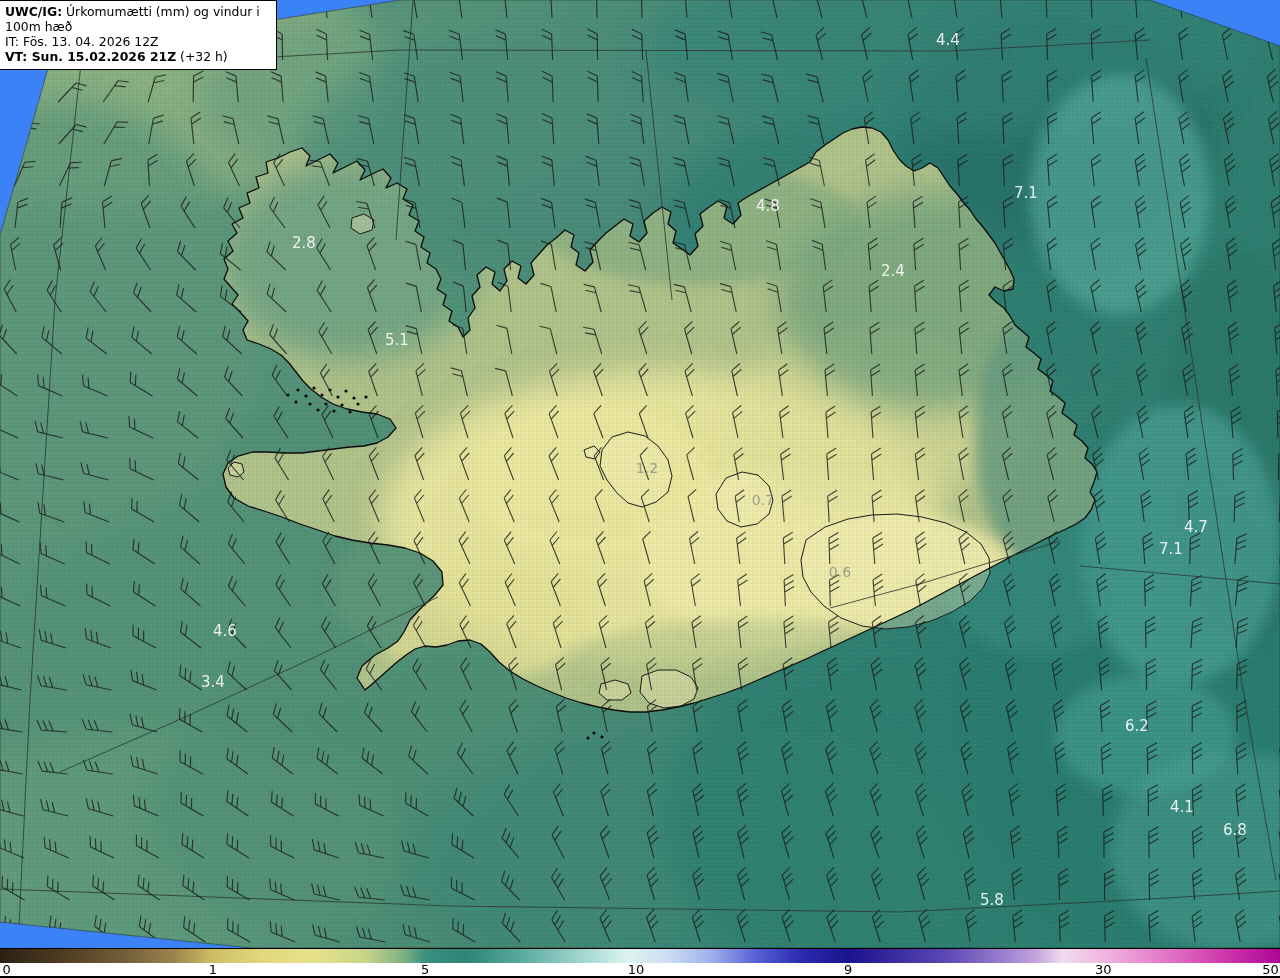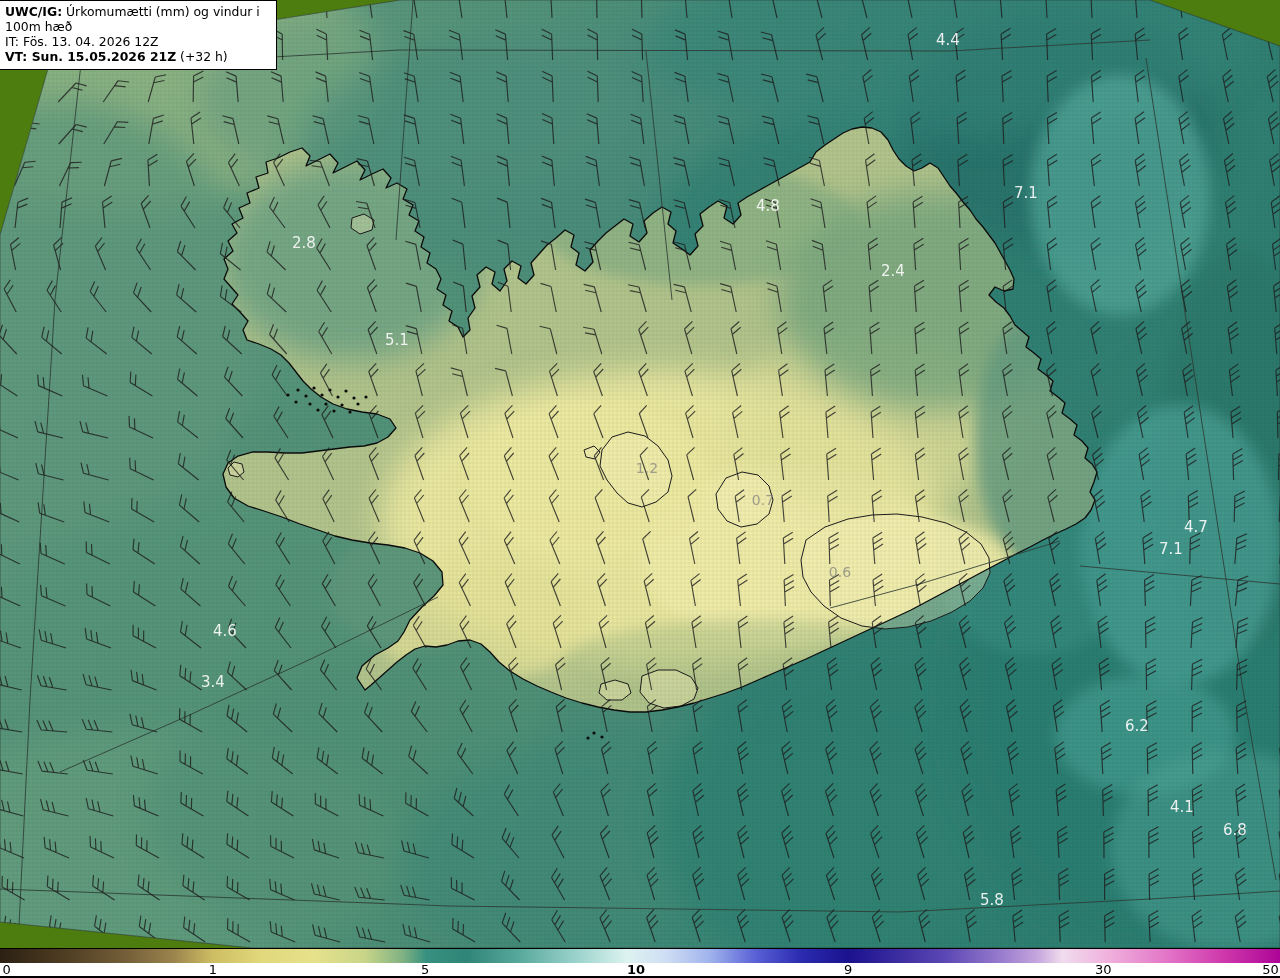--- a/index.html
+++ b/index.html
@@ -1,16 +1,16 @@
 <!DOCTYPE html>
 <html><head>
 <meta charset="utf-8">
 <style>
   html,body{margin:0;padding:0;background:#e8e8e8;}
-  #stage{position:relative;width:1280px;height:978px;background:#4d7c0f;overflow:hidden;
+  #stage{position:relative;width:1280px;height:978px;background:#3b82f6;overflow:hidden;
          font-family:"DejaVu Sans","Liberation Sans",sans-serif;}
   #map-svg{position:absolute;left:0;top:0;z-index:1;}
   #texture{position:absolute;left:0;top:0;width:1280px;height:948px;z-index:2;pointer-events:none;
     background-image:
       repeating-linear-gradient(0deg, rgba(0,0,0,.028) 0 2px, transparent 2px 4px),
       repeating-linear-gradient(90deg, rgba(20,30,20,.028) 0 2px, transparent 2px 4px);
     clip-path:polygon(52px 55px,400px 0px,1150px 0px,1280px 46px,1280px 948px,252px 948px,0px 922px,0px 235px);}
   .titlebox{position:absolute;left:0;top:0;z-index:5;width:266px;background:#ffffff;
     border-right:1px solid #000;border-bottom:1px solid #000;border-top:1px solid #000;
     padding:3px 5px 4px 5px;font-size:12.4px;line-height:1.22;color:#000;}
@@ -153,28 +153,28 @@
           <text x="840" y="577" font-size="14" fill="#8d8d85" opacity="0.8" text-anchor="middle">0.6</text>
         </g>
       </g>
       <polygon points="52,55 400,0 1150,0 1280,46 1280,948 252,948 0,922 0,235" fill="none" stroke="rgba(40,50,45,0.55)" stroke-width="1"></polygon>
     </svg>
   <div id="texture"></div>
 
   <div class="titlebox">
     <div><b>UWC/IG:</b><span> Úrkomumætti (mm) og vindur i 100m hæð</span></div>
     <div>IT: Fös. 13. 04. 2026 12Z</div>
-    <div><b>VT: Sun. 15.05.2026 21Z</b><span> (+32 h)</span></div>
+    <div><b>VT: Sun. 15.02.2026 21Z</b><span> (+32 h)</span></div>
   </div>
 
   <div class="colorbar">
     <div class="cb-grad" id="cb-grad" style="background: linear-gradient(90deg, rgb(43, 32, 19) 0%, rgb(79, 61, 34) 5%, rgb(117, 96, 58) 10%, rgb(154, 131, 76) 13.5%, rgb(205, 189, 99) 16.6%, rgb(226, 216, 124) 20.5%, rgb(230, 225, 139) 24.5%, rgb(200, 213, 136) 28.5%, rgb(127, 177, 131) 31.5%, rgb(55, 144, 127) 33.3%, rgb(47, 133, 119) 36.5%, rgb(87, 168, 156) 40.5%, rgb(154, 210, 203) 45%, rgb(221, 243, 240) 49%, rgb(207, 222, 244) 52%, rgb(159, 178, 236) 55.5%, rgb(90, 97, 214) 59%, rgb(43, 44, 176) 62.5%, rgb(27, 18, 142) 66.3%, rgb(58, 43, 159) 70%, rgb(93, 73, 181) 74%, rgb(149, 121, 204) 78%, rgb(196, 165, 221) 81%, rgb(240, 220, 238) 83%, rgb(240, 178, 221) 86.5%, rgb(227, 119, 200) 91%, rgb(207, 57, 172) 95.5%, rgb(173, 5, 151) 100%);"></div>
     <div class="cb-labels" id="cb-labels">
         <span class="left" style="left: 0.2%;">0</span>
         <span style="left: 16.64%;">1</span>
         <span style="left: 33.22%;">5</span>
-        <span style="left: 49.69%; font-weight: bold;">10</span>
+        <span style="left: 49.69%;">10</span>
         <span style="left: 66.27%;">9</span>
         <span style="left: 82.84%; margin-left: 43px;">30</span>
         <span class="right" style="left: 99.9%;">50</span>
       </div>
   </div>
 </div>
 
 </body></html>

